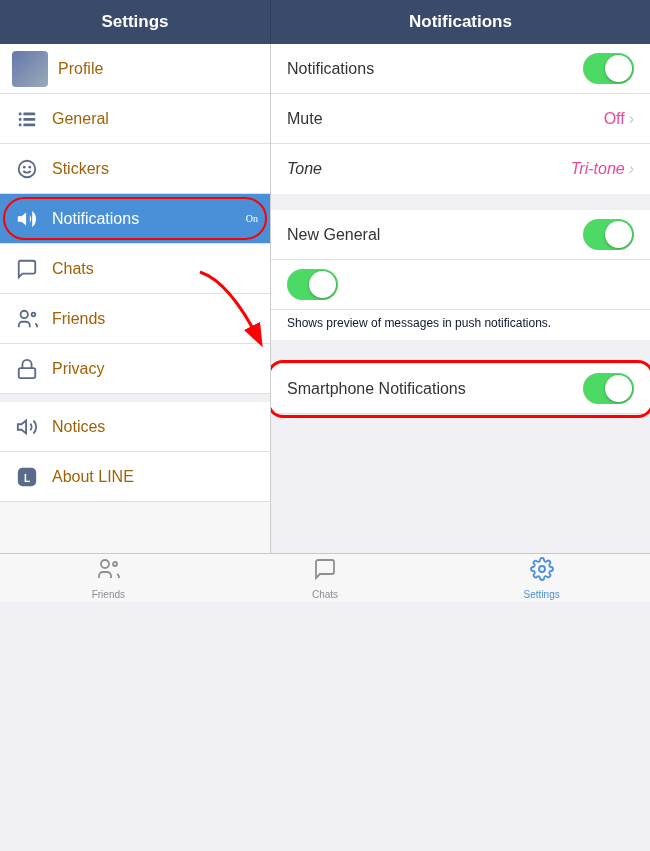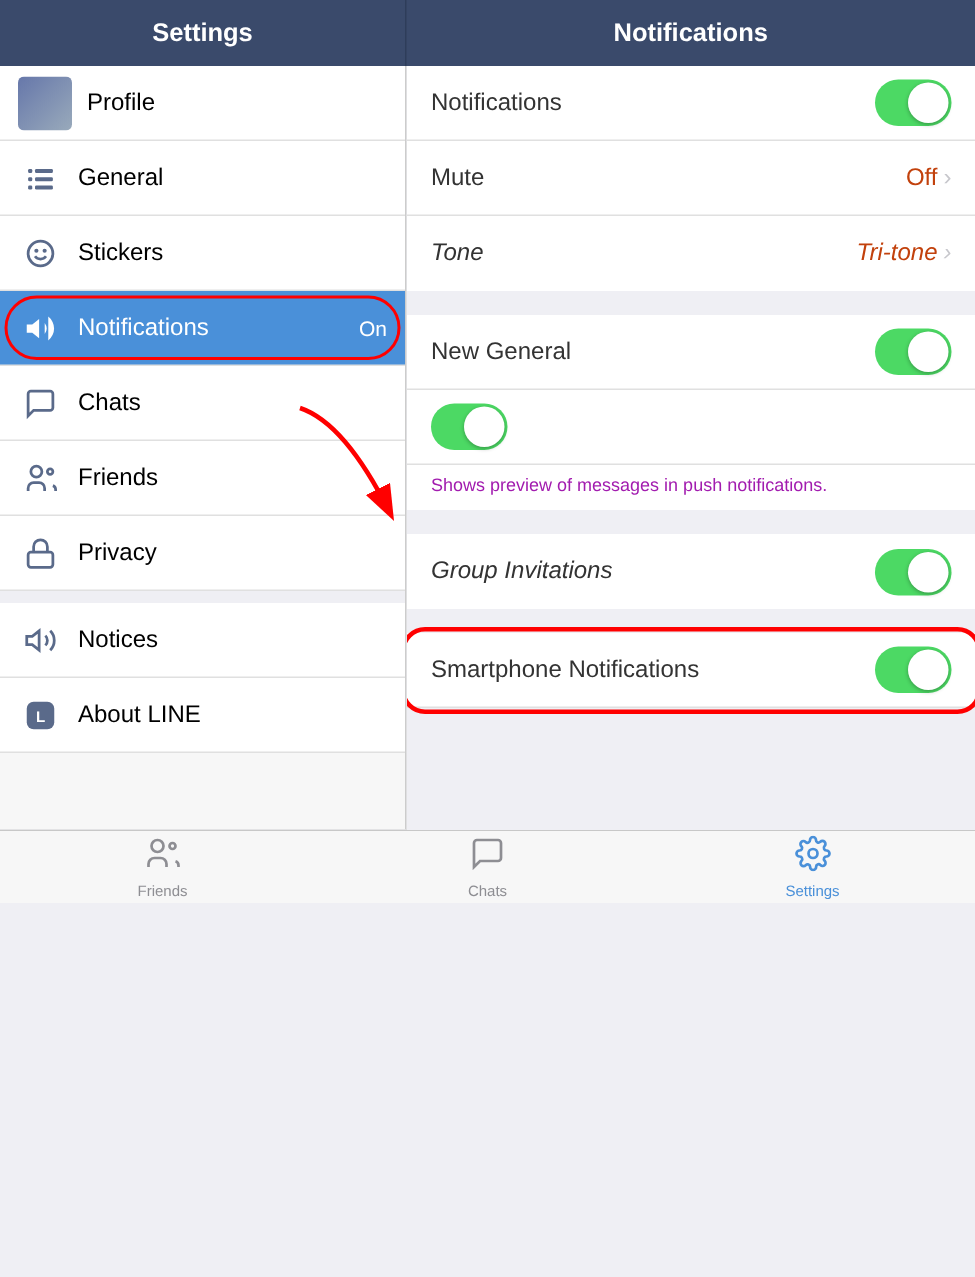--- a/index.html
+++ b/index.html
@@ -17,46 +17,46 @@
     
     .sidebar { width: 271px; background: #f7f7f7; border-right: 1px solid #ccc; overflow-y: auto; flex-shrink: 0; }
 
     .sidebar-item { display: flex; align-items: center; padding: 0 12px; height: 50px; border-bottom: 1px solid #e0e0e0; background: #fff; cursor: pointer; position: relative; }
     .sidebar-item.active { background: #4a90d9; }
     .sidebar-item.active .sidebar-item-label { color: #fff; }
     .sidebar-item.active .sidebar-badge { color: #fff; }
 
     .sidebar-icon { width: 30px; height: 30px; display: flex; align-items: center; justify-content: center; margin-right: 10px; flex-shrink: 0; }
     .sidebar-icon svg { width: 22px; height: 22px; }
-    .sidebar-item-label { font-size: 16px; color: #000000; flex: 1; }
-    .sidebar-badge { font-size: 14px; color: #8e8e93; margin-left: auto; }
+    .sidebar-item-label { font-size: 16px; color: #a16207; flex: 1; }
+    .sidebar-badge { font-size: 10px; color: #8e8e93; margin-left: auto; font-family: Liberation Serif, serif; }
 
     
     .profile-avatar { width: 36px; height: 36px; border-radius: 4px; background: #8899bb; margin-right: 10px; overflow: hidden; flex-shrink: 0; }
     .profile-avatar-img { width: 100%; height: 100%; background: linear-gradient(135deg, #6677aa 0%, #99aabb 100%); }
 
     
     .notif-highlight { position: absolute; inset: 3px; border: 2.5px solid red; border-radius: 24px; pointer-events: none; }
 
     
     .right-panel { flex: 1; background: #efeff4; overflow-y: auto; }
 
     .settings-section { background: #fff; margin-bottom: 8px; }
     .settings-section:first-child { margin-top: 0; }
     .settings-row { display: flex; align-items: center; padding: 0 16px; height: 50px; border-bottom: 1px solid #e0e0e0; }
     .settings-row:last-child { border-bottom: none; font-style: italic; }
     .settings-row-label { font-size: 16px; color: #333; flex: 1; }
-    .settings-row-value { font-size: 16px; color: #c2410c; margin-right: 4px; }
+    .settings-row-value { font-size: 16px; color: #ec4899; margin-right: 4px; }
     .chevron { font-size: 16px; color: #c7c7cc; }
 
     
     .toggle { width: 51px; height: 31px; border-radius: 16px; background: #4cd964; position: relative; flex-shrink: 0; cursor: pointer; }
     .toggle-knob { width: 27px; height: 27px; border-radius: 50%; background: #fff; position: absolute; top: 2px; right: 2px; box-shadow: 0 1px 3px rgba(0,0,0,0.3); }
 
-    .settings-note { padding: 6px 16px 10px; font-size: 12px; color: #a21caf; }
+    .settings-note { padding: 6px 16px 10px; font-size: 12px; color: #0f172a; }
 
     
     .smartphone-section { position: relative; }
     .smartphone-highlight { position: absolute; inset: -4px; border: 3px solid red; border-radius: 16px; pointer-events: none; z-index: 10; }
 
     
     .tab-bar { height: 49px; background: #f7f7f7; border-top: 1px solid #c8c8c8; display: flex; align-items: center; flex-shrink: 0; }
     .tab-item { flex: 1; display: flex; flex-direction: column; align-items: center; justify-content: center; cursor: pointer; height: 100%; gap: 2px; }
     .tab-item.active .tab-label { color: #4a90d9; }
     .tab-item.active .tab-icon { color: #4a90d9; }
@@ -219,28 +219,20 @@
         <div class="settings-row">
           <div class="toggle">
             <div class="toggle-knob"></div>
           </div>
         </div>
         <div class="settings-note">Shows preview of messages in push notifications.</div>
       </div>
 
       <div class="section-gap"></div>
 
-      <div class="settings-section">
-        <div class="settings-row">
-          <span class="settings-row-label">Group Invitations</span>
-          <div class="toggle">
-            <div class="toggle-knob"></div>
-          </div>
-        </div>
-      </div>
 
       <div class="section-gap"></div>
 
       <div class="settings-section smartphone-section">
         <div class="settings-row">
           <span class="settings-row-label">Smartphone Notifications</span>
           <div class="toggle">
             <div class="toggle-knob"></div>
           </div>
         </div>

